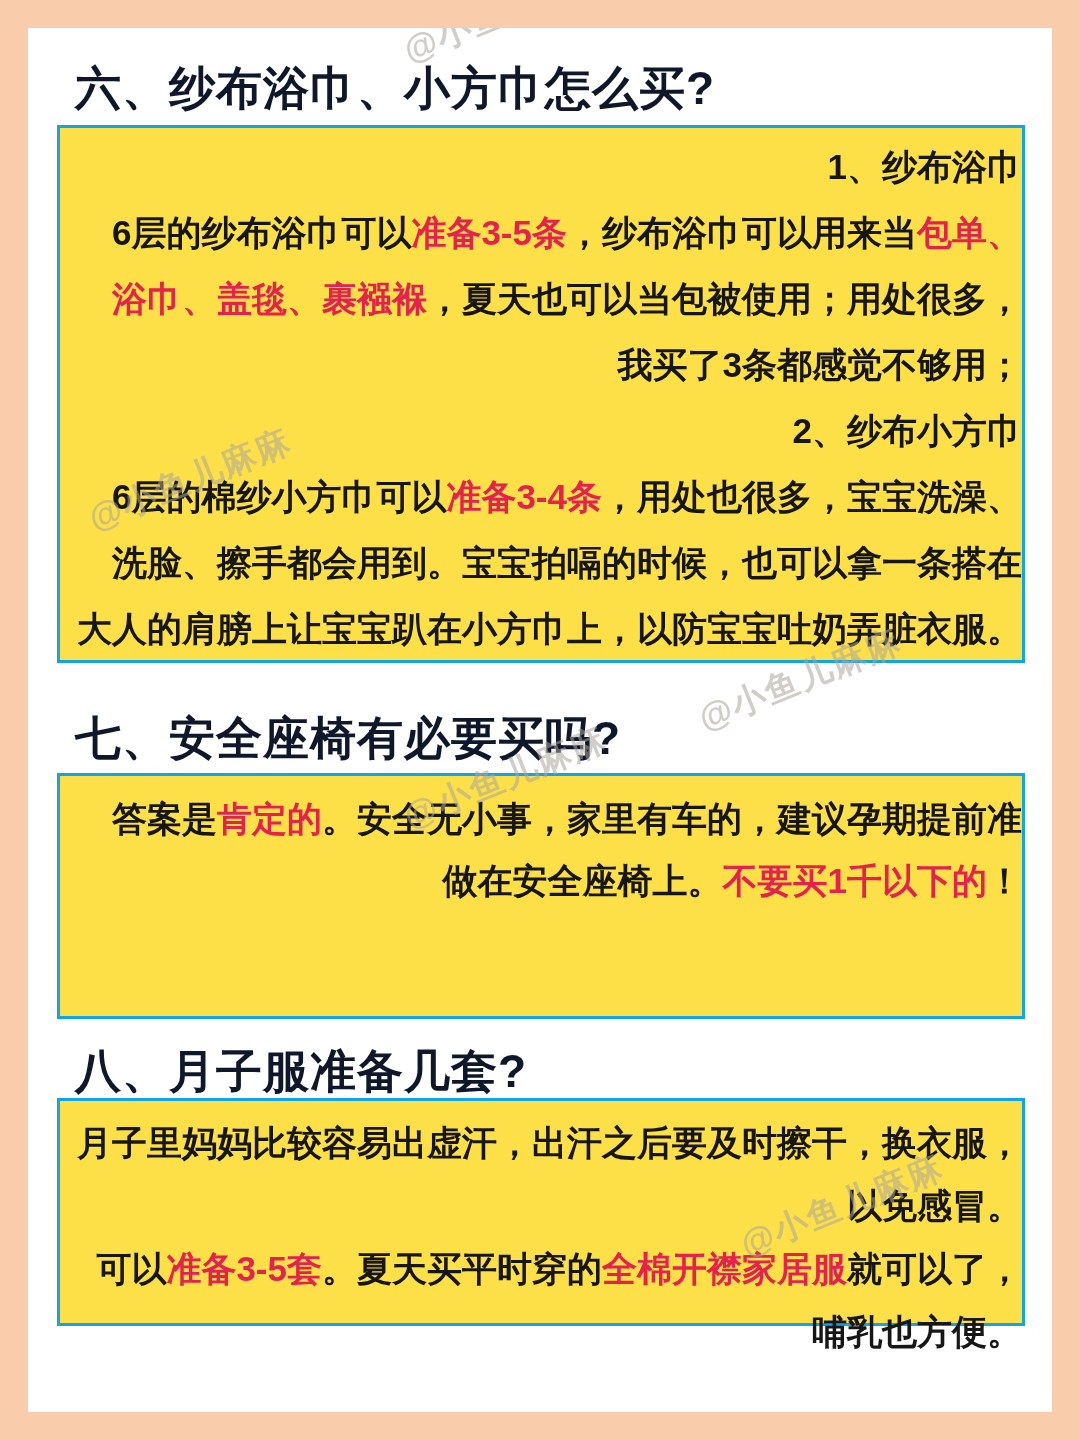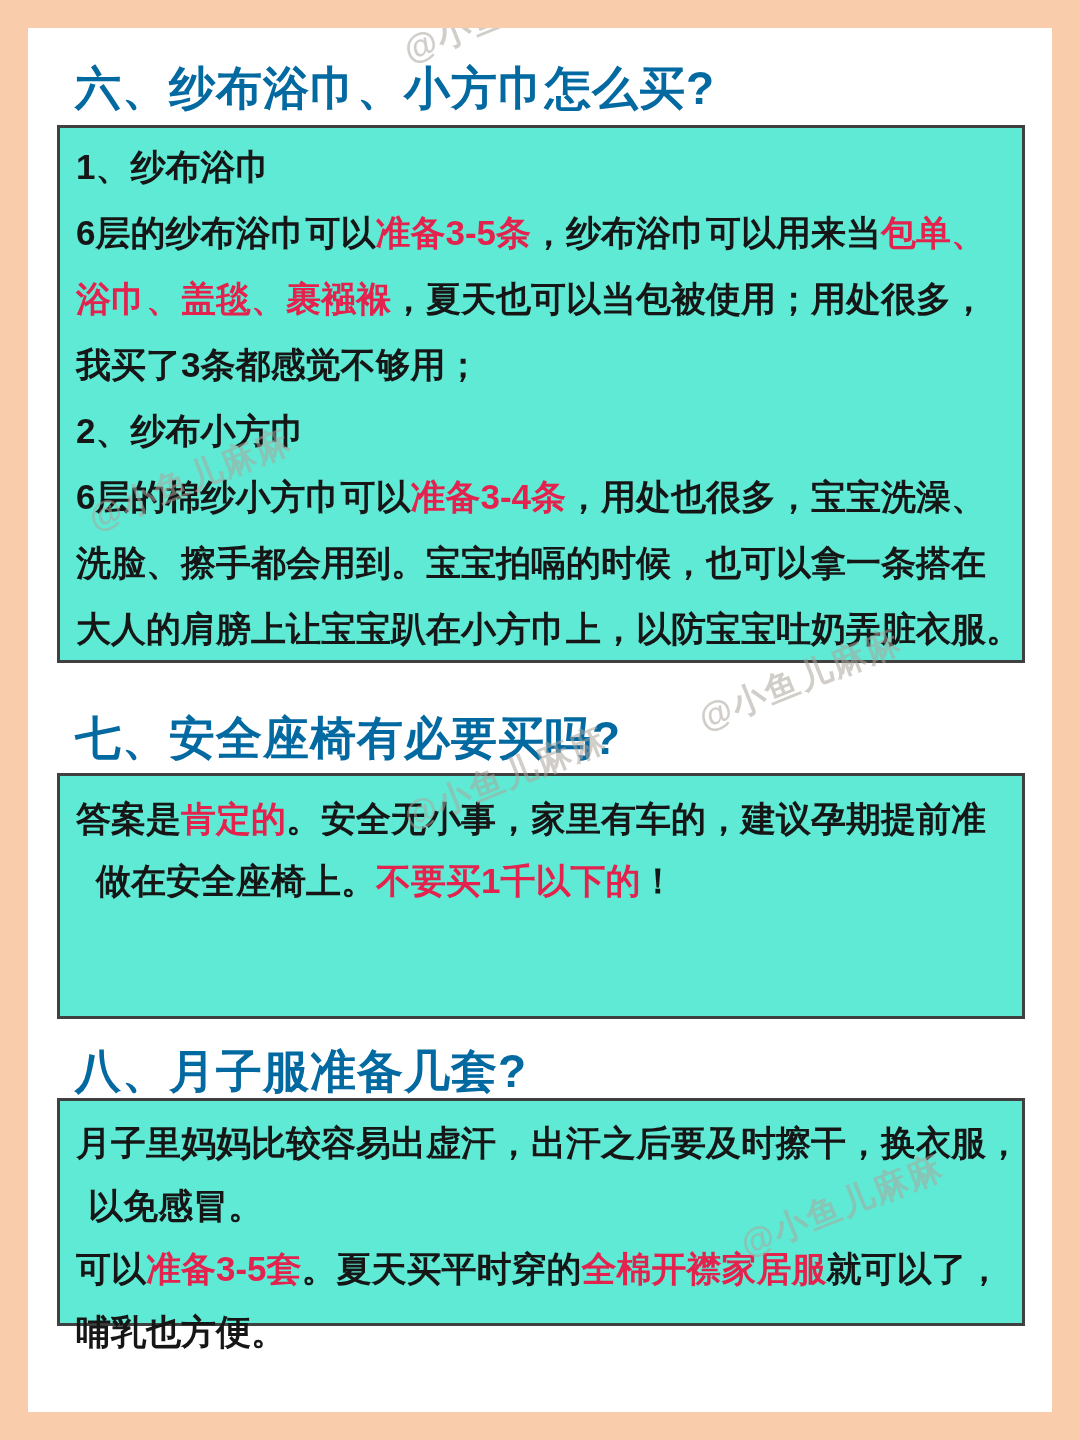--- a/index.html
+++ b/index.html
@@ -21,33 +21,34 @@
     z-index:50;
     pointer-events:none;
   }
   .sec{position:absolute;left:0;top:0;width:1080px;}
   .sec-title{
     position:absolute;
     left:75px;
     margin:0;
     font-size:46px;
     font-weight:900;
-    color:#0369a1;
+    color:#0f172a;
     letter-spacing:1px;
     white-space:nowrap;
     z-index:10;
   }
   .box{
     position:absolute;
     left:57px;
     width:968px;
-    background:#5eead4;
-    border:3px solid #404040;
+    background:#fde047;
+    border:3px solid #0ea5e9;
     box-sizing:border-box;
     z-index:10;
+    text-align:right;
   }
   .line{
     padding-left:16px;
     white-space:nowrap;
     font-size:35px;
     font-weight:600;
     color:#161616;
   }
   .seg{color:#161616;}
   .seg.red{color:#e3234e;}

